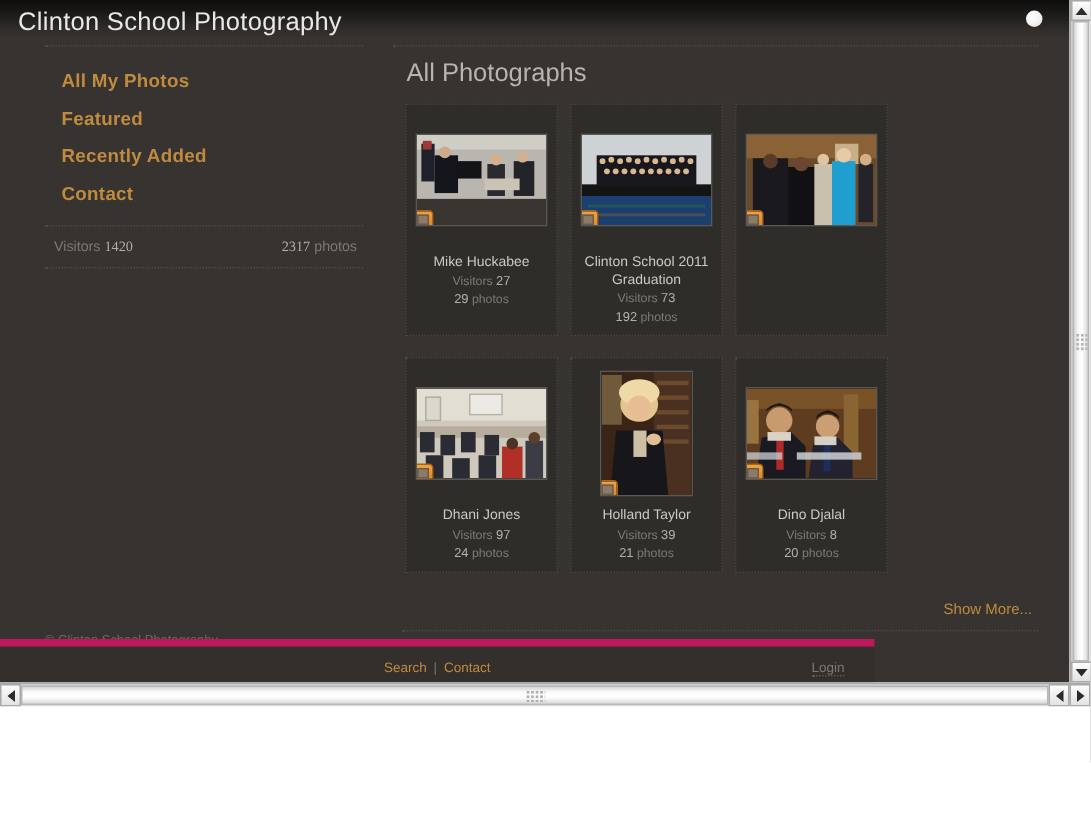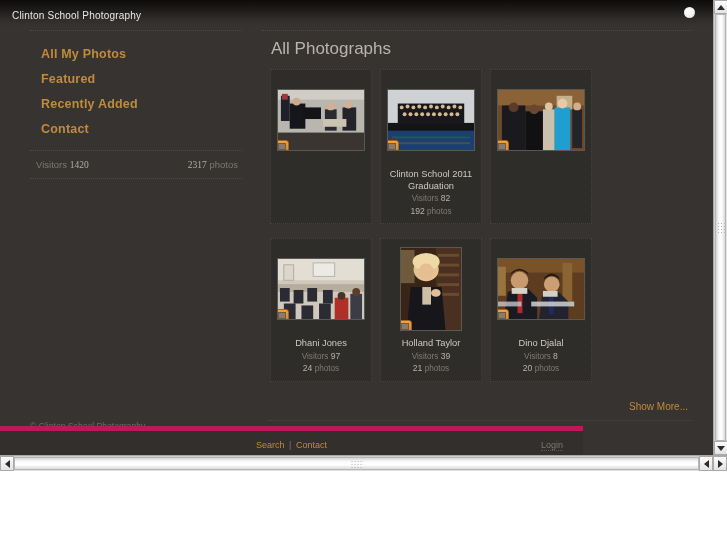--- a/index.html
+++ b/index.html
@@ -27,21 +27,21 @@
     background: linear-gradient(180deg, #0a0a0a 0%, #1c1a18 38%, #2e2b29 72%, #363330 100%);
     opacity: .95;
   }
   
   .site-header {
     position: absolute; left: 0; top: 0; width: 100%; height: 30px;
     display: flex; align-items: center;
   }
   .site-title {
     margin-left: 12px;
-    font-size: 10px;
+    font-size: 17px;
     color: #e8e8e6;
     letter-spacing: .2px;
     position: relative; z-index: 3;
   }
   
   .content { position: absolute; left: 0; top: 30px; width: 100%; }
 
   
   .sidebar {
     position: absolute; left: 30px; top: 0; width: 212px;
@@ -313,20 +313,31 @@
                   <circle cx="54" cy="17" r="4" fill="#d3b093"></circle>
                   <rect x="46" y="30" width="18" height="8" fill="#cbc3b4"></rect>
                   <rect x="66" y="18" width="14" height="24" fill="#23232a"></rect>
                   <circle cx="72" cy="15" r="4" fill="#d3b093"></circle>
                   <rect x="62" y="30" width="8" height="8" fill="#cbc3b4"></rect>
                 </svg>
                 <div class="badge">
                     <i></i>
                   </div>
               </div>
+            </div>
+            <div class="cap">
+              <span class="title">Mike Huckabee</span>
+              <span class="line">
+                <span>Visitors</span>
+                <b>27</b>
+              </span>
+              <span class="line">
+                <b>29</b>
+                <span>photos</span>
+              </span>
             </div>
           </div>
 
           <div class="card">
             <div class="thumb-wrap">
               <div class="thumb land">
                 <svg class="ph" viewBox="0 0 88 62" preserveAspectRatio="none">
                   <rect width="88" height="62" fill="#cfd2d4"></rect>
                   <rect x="0" y="40" width="88" height="22" fill="#1b3f6e"></rect>
                   <rect x="0" y="34" width="88" height="8" fill="#141414"></rect>
@@ -361,21 +372,21 @@
                 </svg>
                 <div class="badge">
                     <i></i>
                   </div>
               </div>
             </div>
             <div class="cap">
               <span class="title">Clinton School 2011 Graduation</span>
               <span class="line">
                 <span>Visitors</span>
-                <b>82</b>
+                <b>73</b>
               </span>
               <span class="line">
                 <b>192</b>
                 <span>photos</span>
               </span>
             </div>
           </div>
 
           <div class="card">
             <div class="thumb-wrap">

